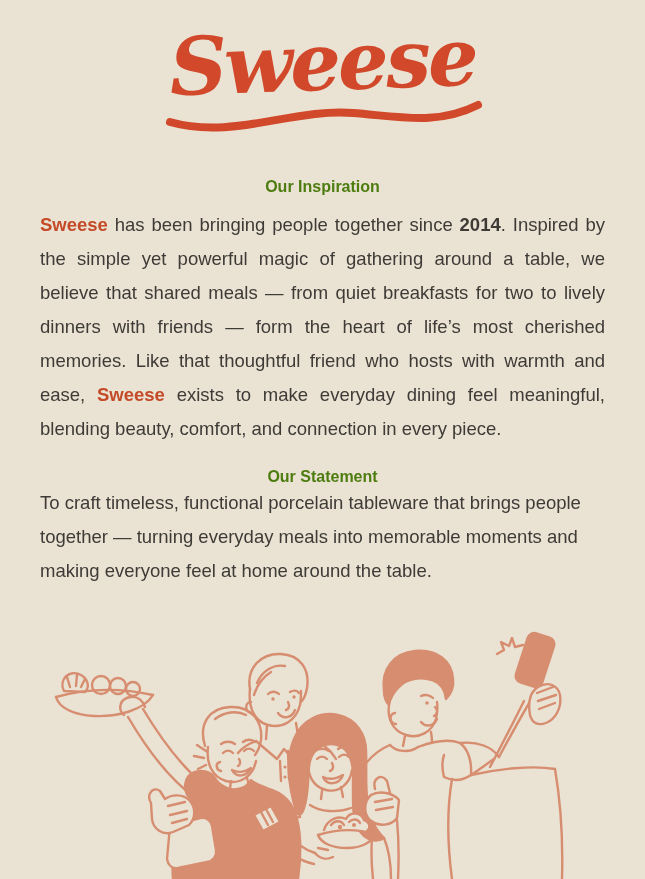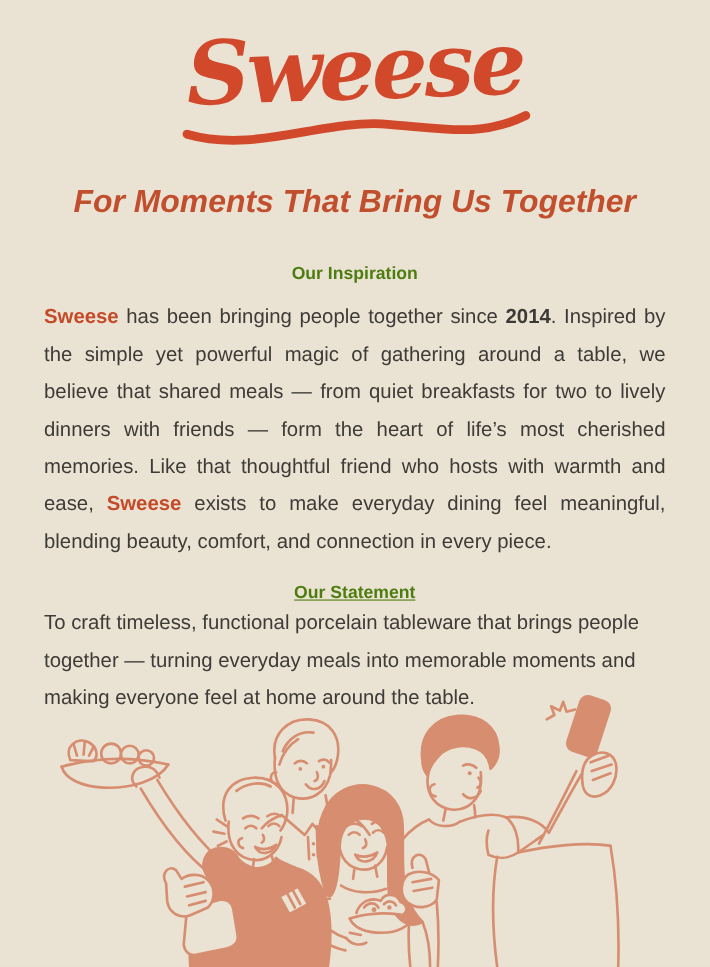--- a/index.html
+++ b/index.html
@@ -25,21 +25,21 @@
     margin:30px 30px 0;
     font-size:29px;font-style:italic;font-weight:600;
     color:#C14E2D;text-align:center;
   }
   .section-heading{
     margin:38px 9px 0;
     font-size:16px;font-weight:700;
     color:#4d7c0f;text-align:center;
   }
   .section-heading.first{margin-top:40px;}
-  .section-heading.second{margin-top:22px;text-decoration:underline;}
+  .section-heading.second{margin-top:22px;}
   .body-text{
     margin:12px 40px 0;
     font-size:18.5px;line-height:34px;
     color:#3E3B37;
   }
   .justify{text-align:justify;}
   .statement-para{margin-top:0;text-align:left;}
   .brand-word{color:#C44A28;font-weight:700;}
   .bold{font-weight:700;}
   .illustration{position:absolute;left:0;bottom:0;}
@@ -50,21 +50,20 @@
 
 <div class="page">
 
   <header class="logo-wrap">
     <div class="logo-text">Sweese</div>
     <svg class="swoosh" width="330" height="40" viewBox="0 0 330 40">
       <path d="M 12,24 C 75,42 135,10 195,15 C 245,19 280,27 320,7" fill="none" stroke="#D2482A" stroke-width="8" stroke-linecap="round"></path>
     </svg>
   </header>
 
-  <h1 class="tagline">For Moments That Bring Us Together</h1>
 
   <h2 class="section-heading first">Our Inspiration</h2>
 
   <p class="body-text justify"><span class="brand-word">Sweese</span><span> has been bringing people together since </span><span class="bold">2014</span><span>. Inspired by the simple yet powerful magic of gathering around a table, we believe that shared meals — from quiet breakfasts for two to lively dinners with friends — form the heart of life’s most cherished memories. Like that thoughtful friend who hosts with warmth and ease, </span><span class="brand-word">Sweese</span><span> exists to make everyday dining feel meaningful, blending beauty, comfort, and connection in every piece.</span></p>
 
   <h2 class="section-heading second">Our Statement</h2>
 
   <p class="body-text statement-para">To craft timeless, functional porcelain tableware that brings people together — turning everyday meals into memorable moments and making everyone feel at home around the table.</p>
 
   <svg class="illustration" width="645" height="250" viewBox="0 0 645 250" fill="none" stroke="#D78D70" stroke-width="2.4" stroke-linecap="round" stroke-linejoin="round">

